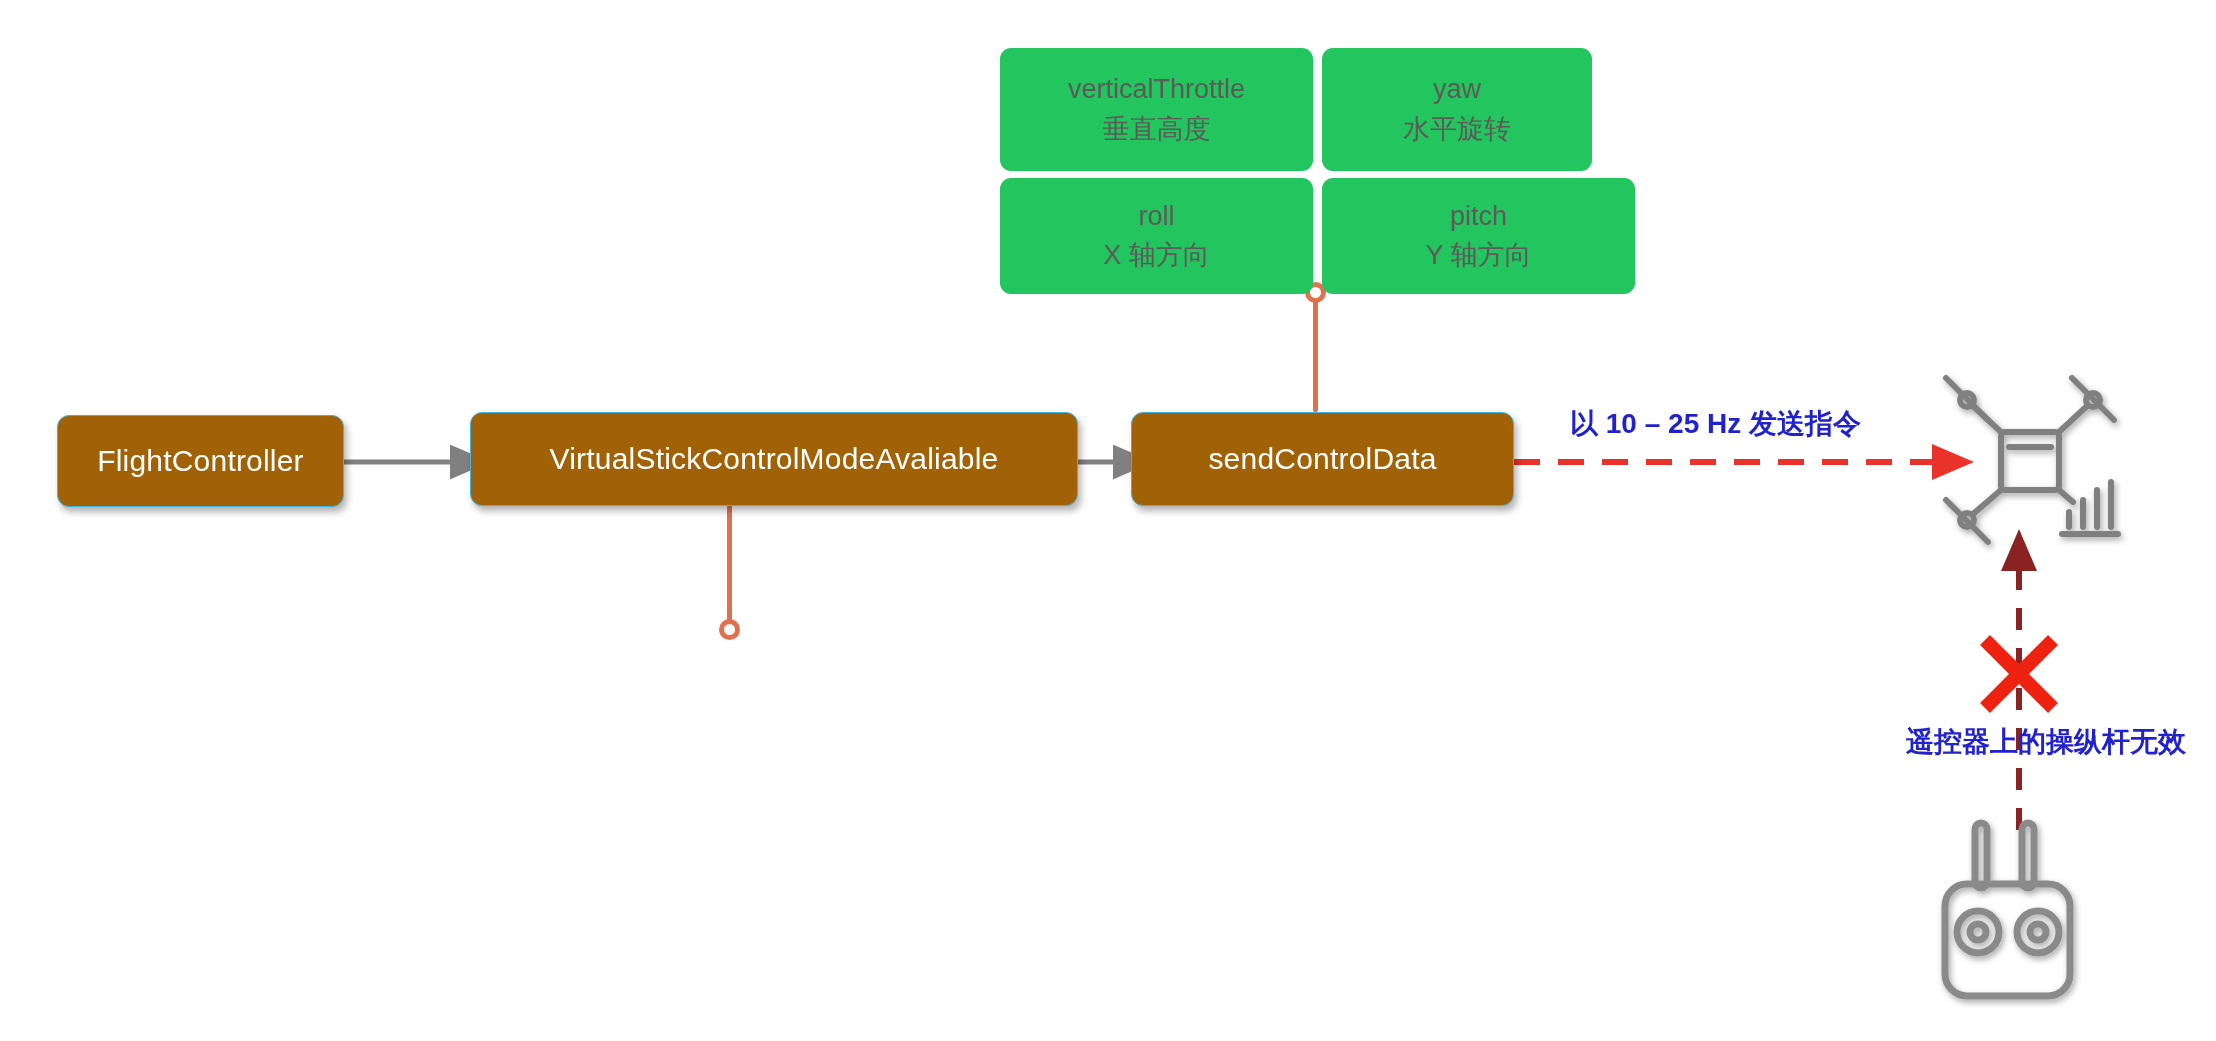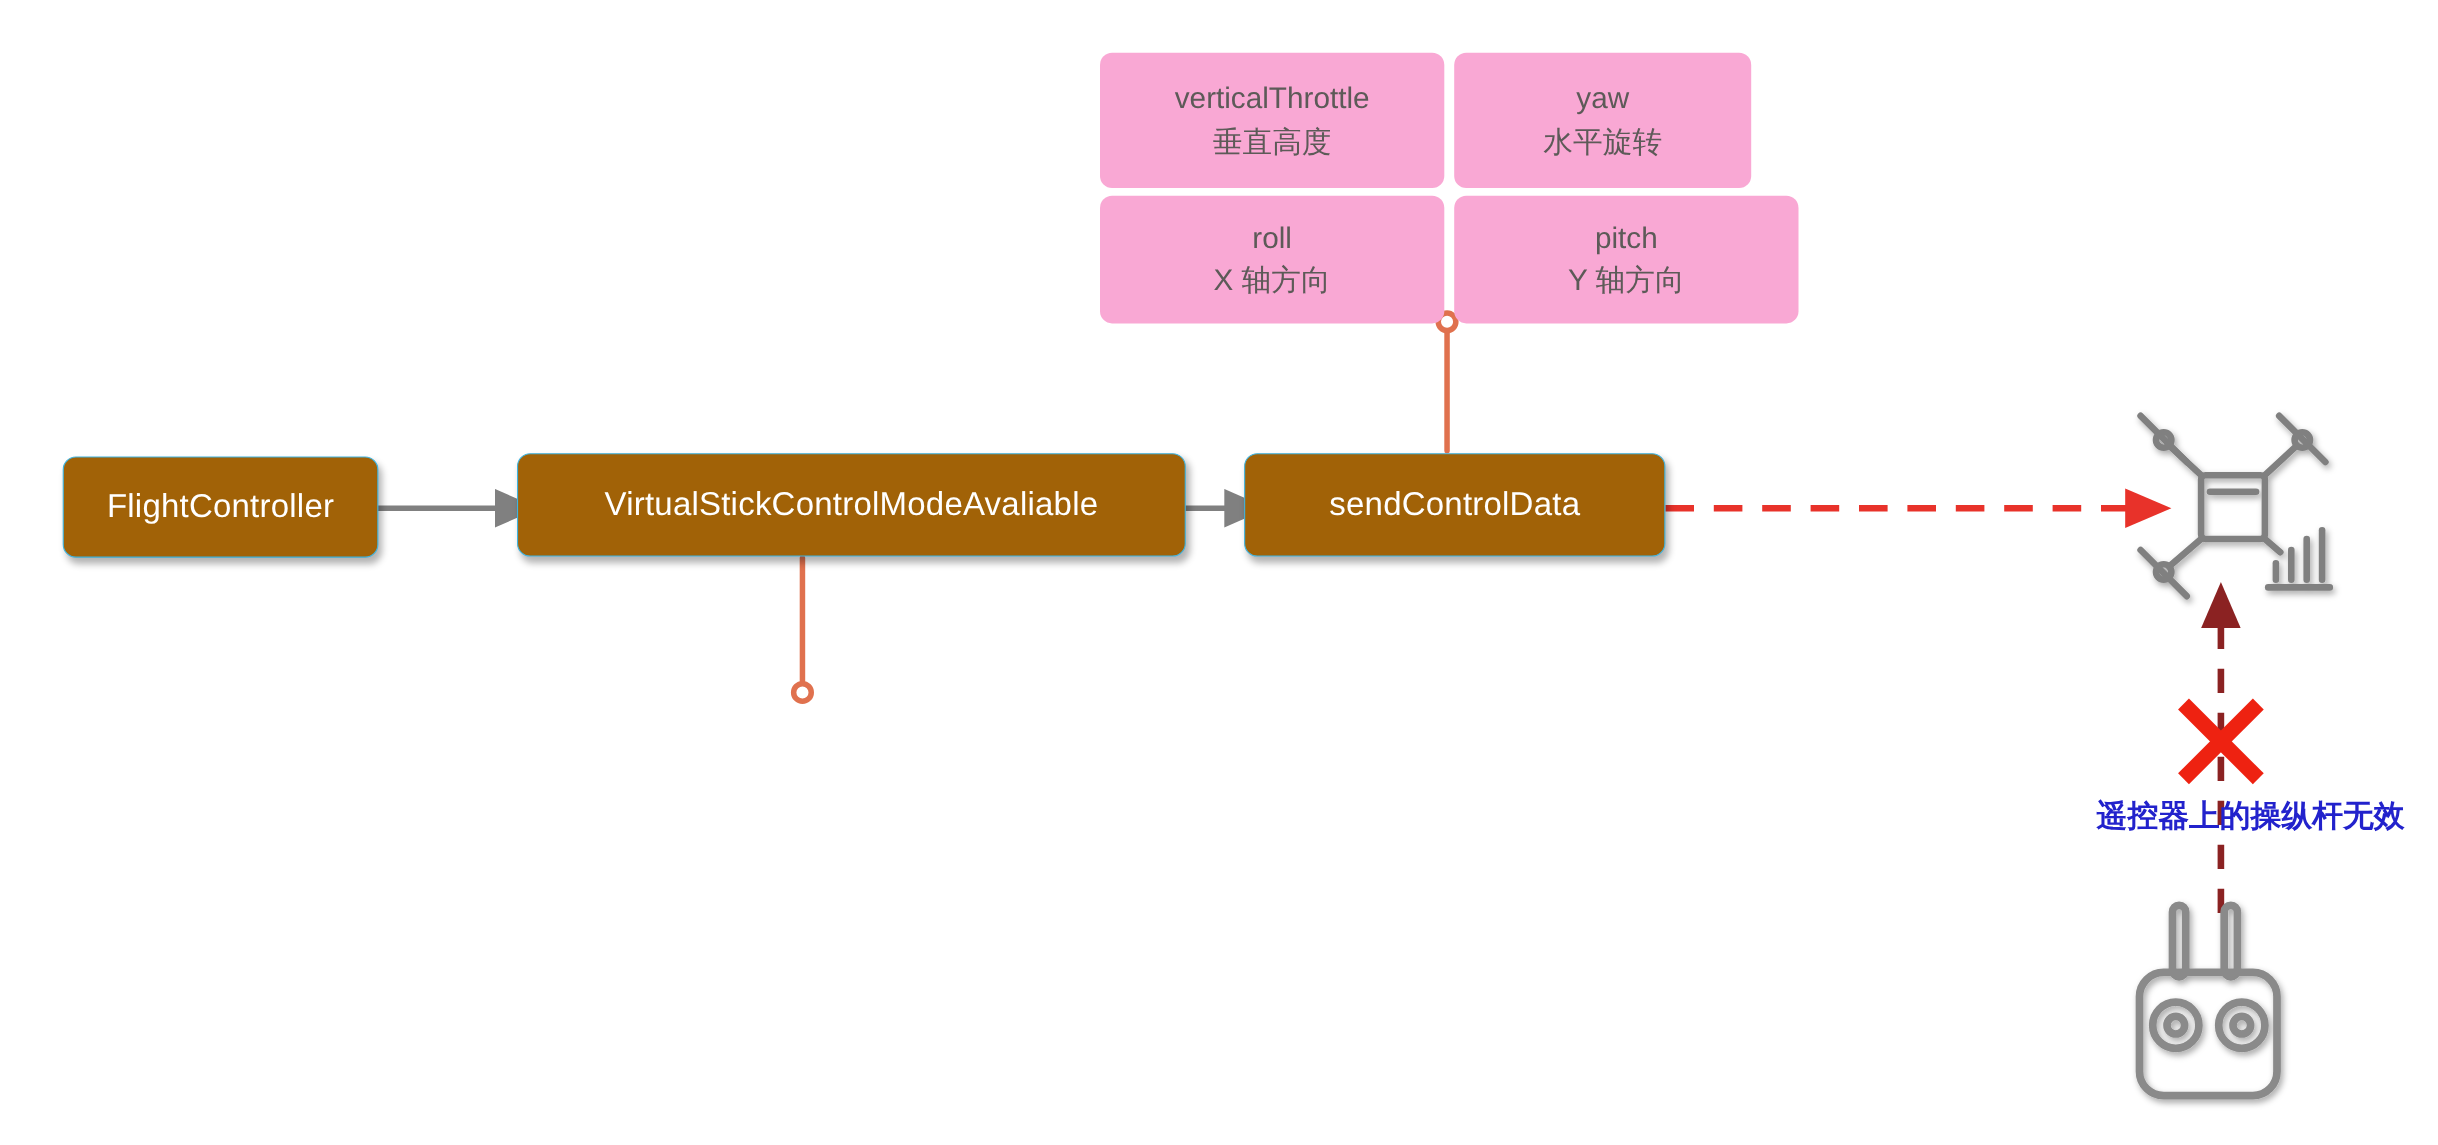--- a/index.html
+++ b/index.html
@@ -36,21 +36,21 @@
   .blue-node {
     background: #a16207;
     border: 1px solid #3fb4e0;
     color: #ffffff;
     font-size: 30px;
     letter-spacing: 0.2px;
     box-shadow: 3px 5px 7px rgba(0,0,0,0.30);
   }
 
   .orange-node {
-    background: #f9a8d4;
+    background: #22c55e;
     color: #5d5a58;
     font-size: 27px;
     line-height: 1.45;
     border-radius: 11px;
     flex-direction: column;
   }
   .orange-node .l1 { display:block; }
   .orange-node .l2 { display:block; }
 
   .note-node {
@@ -200,16 +200,17 @@
     <span class="l1">roll</span>
     <span class="l2">X 轴方向</span>
   </div>
 
   <div class="node orange-node" style="left:1322px; top:178px; width:313px; height:116px;">
     <span class="l1">pitch</span>
     <span class="l2">Y 轴方向</span>
   </div>
 
 
+  <div class="label-text" style="left:1570px; top:405px;">以 10 – 25 Hz 发送指令</div>
 
   <div class="label-text" style="left:1870px; top:723px;margin-left:36px;">遥控器上的操纵杆无效</div>
 
 </div>
 
 </body></html>

